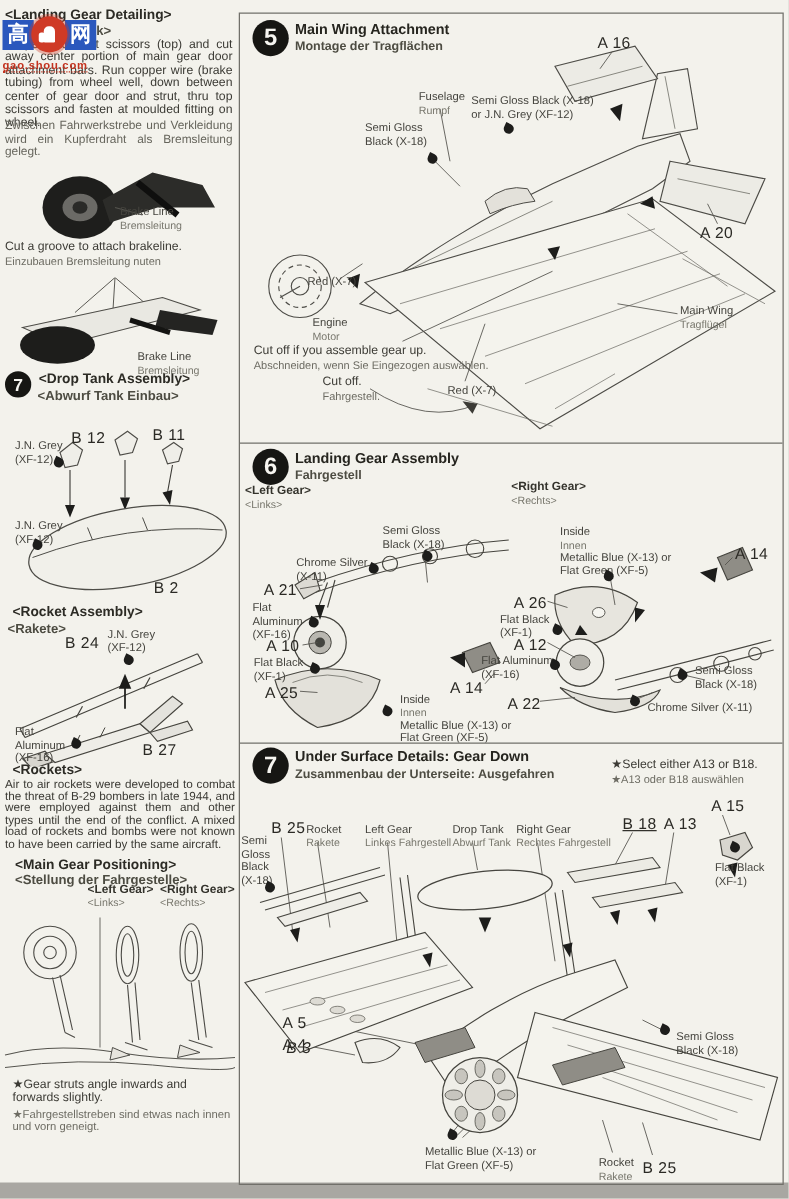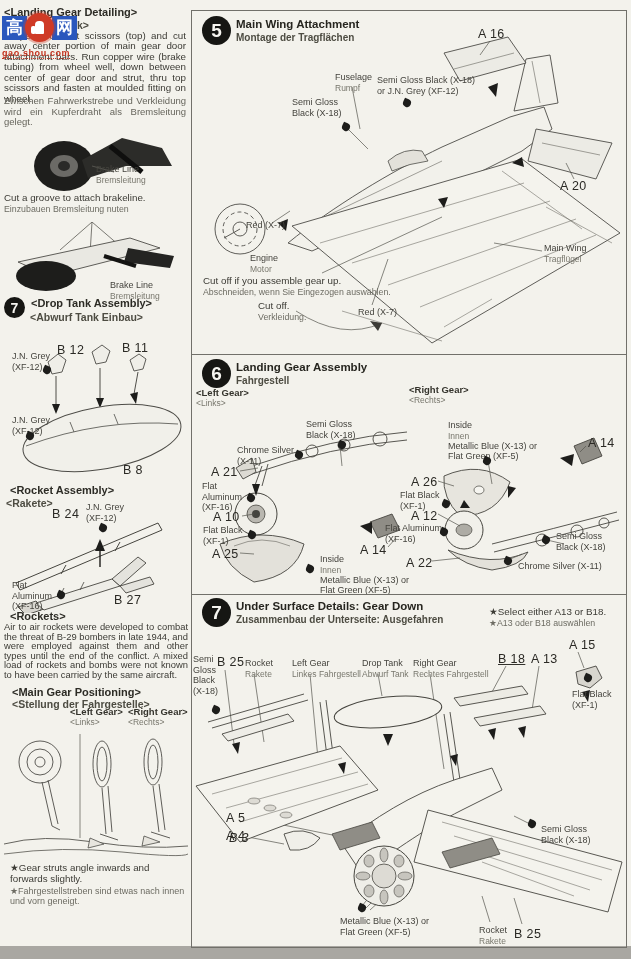--- a/index.html
+++ b/index.html
@@ -182,21 +182,21 @@
         <div class="en">J.N. Grey</div>
         <div class="en">(XF-12)</div>
       </div>
       <div class="co dot" style="left: 43px; top: 366px;"></div>
       <div class="co" style="left: 12px; top: 415px;">
         <div class="en">J.N. Grey</div>
         <div class="en">(XF-12)</div>
       </div>
       <div class="co dot" style="left: 26px; top: 432px;"></div>
       <div class="co" style="left: 123px; top: 464px;">
-        <div class="part">B 8</div>
+        <div class="part">B 2</div>
       </div>
       <div class="co" style="left: 52px; top: 508px;">
         <div class="part">B 24</div>
       </div>
       <div class="co" style="left: 86px; top: 502px;">
         <div class="en">J.N. Grey</div>
         <div class="en">(XF-12)</div>
       </div>
       <div class="co dot" style="left: 99px; top: 524px;"></div>
       <div class="co" style="left: 12px; top: 580px;">
@@ -303,21 +303,21 @@
         <div class="co" style="left: 26px; top: 242px; margin-left: 32px;">
           <div class="en">Engine</div>
           <div class="de">Motor</div>
         </div>
         <div class="co" style="left: 11px; top: 264px;">
           <div class="en10">Cut off if you assemble gear up.</div>
           <div class="de9">Abschneiden, wenn Sie Eingezogen auswählen.</div>
         </div>
         <div class="co" style="left: 66px; top: 289px;">
           <div class="en10">Cut off.</div>
-          <div class="de9">Verkleidung.</div>
+          <div class="de9">Fahrgestell.</div>
         </div>
         <div class="co" style="left: 166px; top: 296px;">
           <div class="en">Red (X-7)</div>
         </div>
         <div class="co" style="left: 352px; top: 232px;">
           <div class="en">Main Wing</div>
           <div class="de">Tragflügel</div>
         </div>
       </div>
 
@@ -561,21 +561,21 @@
           <div class="de">Linkes Fahrgestell</div>
         </div>
         <div class="co" style="left: 170px; top: 64px;">
           <div class="en">Drop Tank</div>
           <div class="de">Abwurf Tank</div>
         </div>
         <div class="co" style="left: 221px; top: 64px;">
           <div class="en">Right Gear</div>
           <div class="de">Rechtes Fahrgestell</div>
         </div>
-        <div class="co" style="left: 1px; top: 60px;">
+        <div class="co" style="left: 1px; top: 73px;">
           <div class="en">Semi</div>
           <div class="en">Gloss</div>
           <div class="en">Black</div>
           <div class="en">(X-18)</div>
         </div>
         <div class="co dot" style="left: 20px; top: 112px;"></div>
         <div class="co" style="left: 306px; top: 59px; text-decoration: underline;">
           <div class="part">B 18</div>
         </div>
         <div class="co" style="left: 339px; top: 59px;">

